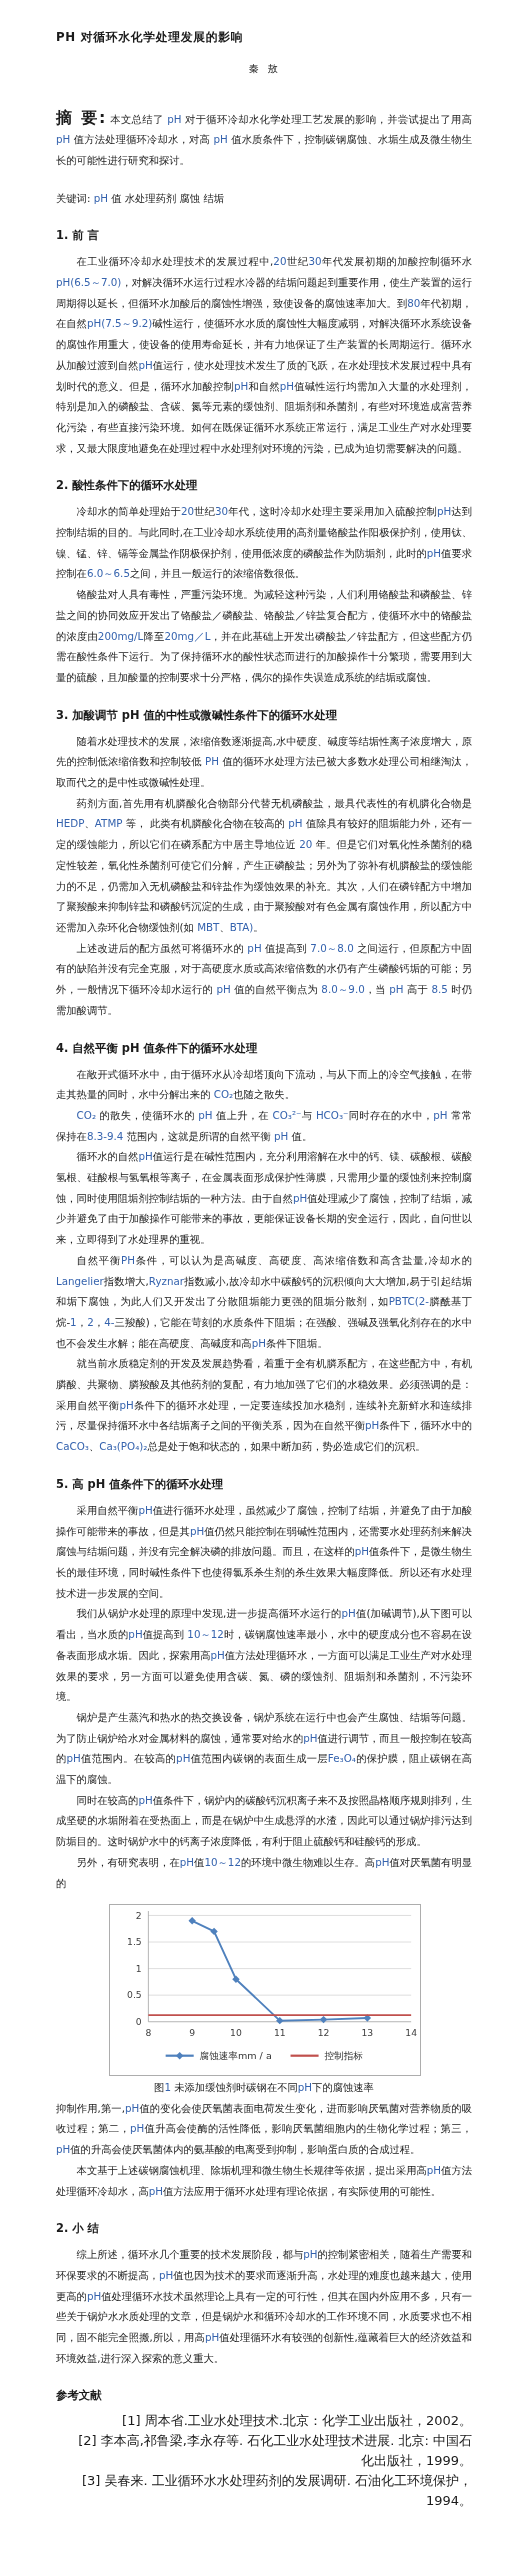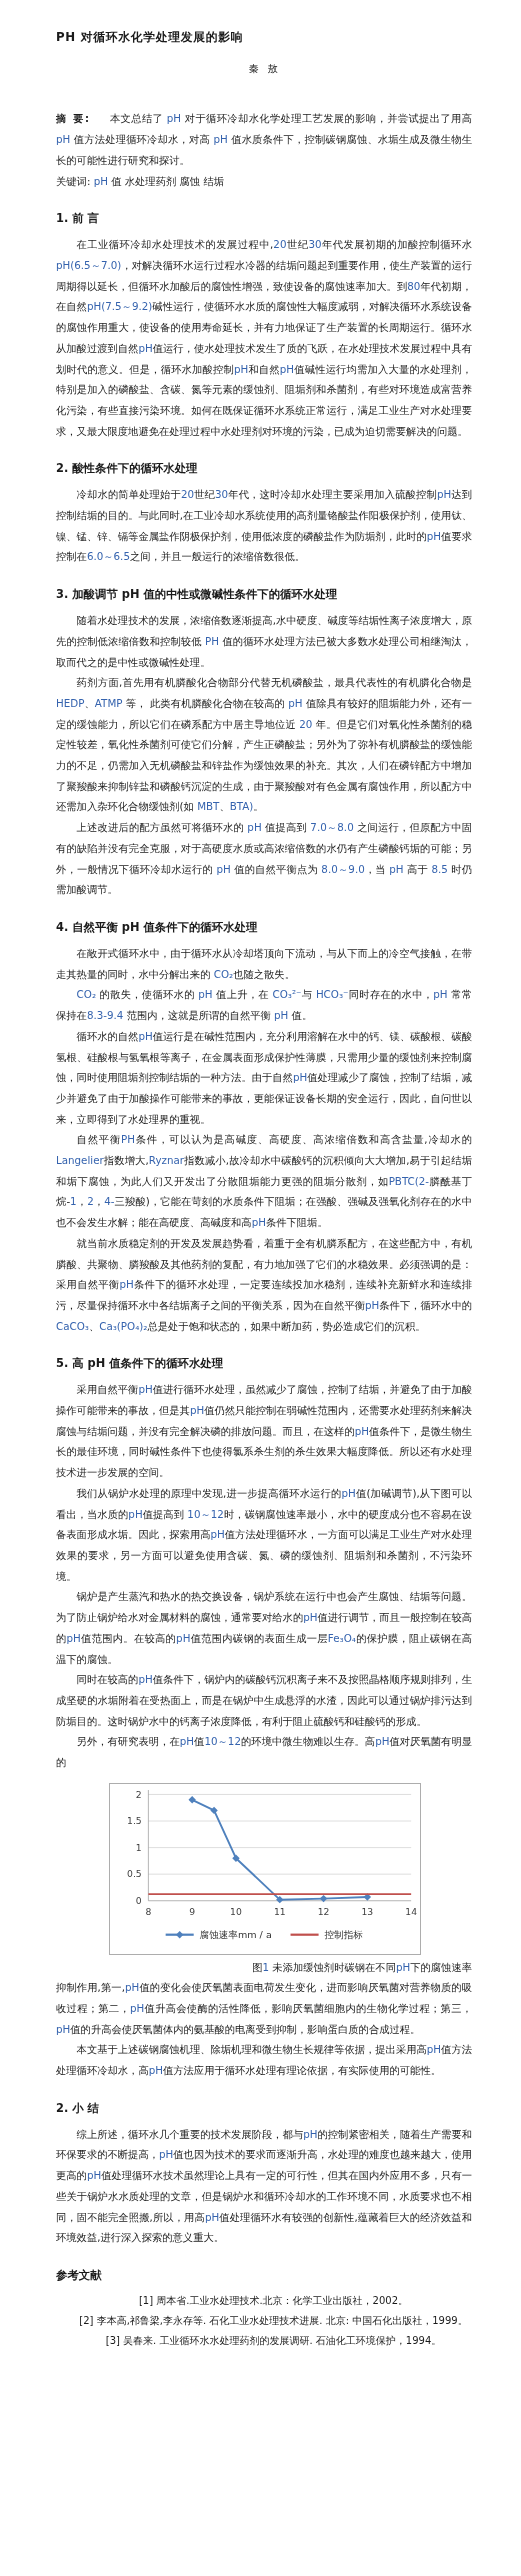--- a/index.html
+++ b/index.html
@@ -2,47 +2,48 @@
 <html style="font-size:11.8px"><head>
 <meta charset="utf-8">
 <style>
   html,body{margin:0;padding:0;background:#ffffff;}
   body{width:521px;font-family:"DejaVu Sans","Liberation Sans",sans-serif;color:#1b1b1b;}
   .page{width:521px;min-height:2576px;box-sizing:border-box;padding:29.5px 49px 111px 56px;background:#fff;}
   h1{font-size:11.8px;font-weight:bold;text-align:left;margin:0 0 10.3px 0;letter-spacing:0.7px;}
   .author{text-align:center;font-size:10px;margin:16px 0 32px 0;letter-spacing:1.5px;font-family:Liberation Mono, monospace;}
   p{margin:0;font-size:10.3px;line-height:20.7px;text-align:justify;}
   p.indent{text-indent:2em;}
-  .abstract b{font-size:10px;margin-right:19px;letter-spacing:1.5px;}
-  .keywords{margin-top:0;}
+  .abstract b{font-size:16px;margin-right:3px;letter-spacing:1.5px;}
+  .keywords{margin-top:17px;}
   h2{font-size:11.4px;font-weight:bold;margin:20px 0 8px 0;}
   .eq{text-align:center;text-indent:0;letter-spacing:0.7px;}
   .figure{width:311px;margin:10.3px auto 1.5px auto;}
   .figure svg{display:block;border:0.7px solid #adadad;background:#fff;}
-  .caption{text-align:right;font-size:10.3px;line-height:20.7px;margin-bottom:0;}
-  .refs p{font-size:10px;line-height:20px;padding-left:19px;text-align:center;}
+  .caption{text-align:center;font-size:10.3px;line-height:20.7px;margin-bottom:0;}
+  .refs p{font-size:13px;line-height:20px;padding-left:19px;text-align:right;}
   .lt{color:#3563ae;}
   .chart-text{font-family:"DejaVu Sans","Liberation Sans",sans-serif;}
 </style>
 </head>
 <body>
 
 <div class="page">
 
   <h1>PH 对循环水化学处理发展的影响</h1>
   <div class="author">秦 敖</div>
 
   <p class="abstract"><b>摘 要:</b><span class="latin-tint">本文总结了 <span class="lt">pH</span> 对于循环冷却水化学处理工艺发展的影响，并尝试提出了用高 <span class="lt">pH</span> 值方法处理循环冷却水，对高 <span class="lt">pH</span> 值水质条件下，控制碳钢腐蚀、水垢生成及微生物生长的可能性进行研究和探讨。</span></p>
   <p class="keywords"><span>关键词: </span><span class="latin-tint"><span class="lt">pH</span> 值  水处理药剂  腐蚀  结垢</span></p>
 
   <h2>1. 前 言</h2>
   <p class="indent latin-tint">在工业循环冷却水处理技术的发展过程中,<span class="lt">20</span>世纪<span class="lt">30</span>年代发展初期的加酸控制循环水<span class="lt">pH(6.5～7.0)</span>，对解决循环水运行过程水冷器的结垢问题起到重要作用，使生产装置的运行周期得以延长，但循环水加酸后的腐蚀性增强，致使设备的腐蚀速率加大。到<span class="lt">80</span>年代初期，在自然<span class="lt">pH(7.5～9.2)</span>碱性运行，使循环水水质的腐蚀性大幅度减弱，对解决循环水系统设备的腐蚀作用重大，使设备的使用寿命延长，并有力地保证了生产装置的长周期运行。循环水从加酸过渡到自然<span class="lt">pH</span>值运行，使水处理技术发生了质的飞跃，在水处理技术发展过程中具有划时代的意义。但是，循环水加酸控制<span class="lt">pH</span>和自然<span class="lt">pH</span>值碱性运行均需加入大量的水处理剂，特别是加入的磷酸盐、含碳、氮等元素的缓蚀剂、阻垢剂和杀菌剂，有些对环境造成富营养化污染，有些直接污染环境。如何在既保证循环水系统正常运行，满足工业生产对水处理要求，又最大限度地避免在处理过程中水处理剂对环境的污染，已成为迫切需要解决的问题。</p>
 
   <h2>2. 酸性条件下的循环水处理</h2>
   <p class="indent latin-tint">冷却水的简单处理始于<span class="lt">20</span>世纪<span class="lt">30</span>年代，这时冷却水处理主要采用加入硫酸控制<span class="lt">pH</span>达到控制结垢的目的。与此同时,在工业冷却水系统使用的高剂量铬酸盐作阳极保护剂，使用钛、镍、锰、锌、镉等金属盐作阴极保护剂，使用低浓度的磷酸盐作为防垢剂，此时的<span class="lt">pH</span>值要求控制在<span class="lt">6.0～6.5</span>之间，并且一般运行的浓缩倍数很低。</p>
+  <p class="indent latin-tint">铬酸盐对人具有毒性，严重污染环境。为减轻这种污染，人们利用铬酸盐和磷酸盐、锌盐之间的协同效应开发出了铬酸盐／磷酸盐、铬酸盐／锌盐复合配方，使循环水中的铬酸盐的浓度由<span class="lt">200mg/L</span>降至<span class="lt">20mg／L</span>，并在此基础上开发出磷酸盐／锌盐配方，但这些配方仍需在酸性条件下运行。为了保持循环水的酸性状态而进行的加酸操作十分繁琐，需要用到大量的硫酸，且加酸量的控制要求十分严格，偶尔的操作失误造成系统的结垢或腐蚀。</p>
 
   <h2>3. 加酸调节 pH 值的中性或微碱性条件下的循环水处理</h2>
   <p class="indent latin-tint">随着水处理技术的发展，浓缩倍数逐渐提高,水中硬度、碱度等结垢性离子浓度增大，原先的控制低浓缩倍数和控制较低 <span class="lt">PH</span> 值的循环水处理方法已被大多数水处理公司相继淘汰，取而代之的是中性或微碱性处理。</p>
   <p class="indent latin-tint">药剂方面,首先用有机膦酸化合物部分代替无机磷酸盐，最具代表性的有机膦化合物是<span class="lt">HEDP</span>、<span class="lt">ATMP</span> 等， 此类有机膦酸化合物在较高的 <span class="lt">pH</span> 值除具有较好的阻垢能力外，还有一定的缓蚀能力，所以它们在磷系配方中居主导地位近 <span class="lt">20</span> 年。但是它们对氧化性杀菌剂的稳定性较差，氧化性杀菌剂可使它们分解，产生正磷酸盐；另外为了弥补有机膦酸盐的缓蚀能力的不足，仍需加入无机磷酸盐和锌盐作为缓蚀效果的补充。其次，人们在磷锌配方中增加了聚羧酸来抑制锌盐和磷酸钙沉淀的生成，由于聚羧酸对有色金属有腐蚀作用，所以配方中还需加入杂环化合物缓蚀剂(如 <span class="lt">MBT</span>、<span class="lt">BTA)</span>。</p>
   <p class="indent latin-tint">上述改进后的配方虽然可将循环水的 <span class="lt">pH</span> 值提高到 <span class="lt">7.0～8.0</span> 之间运行，但原配方中固有的缺陷并没有完全克服，对于高硬度水质或高浓缩倍数的水仍有产生磷酸钙垢的可能；另外，一般情况下循环冷却水运行的 <span class="lt">pH</span> 值的自然平衡点为 <span class="lt">8.0～9.0</span>，当 <span class="lt">pH</span> 高于 <span class="lt">8.5</span> 时仍需加酸调节。</p>
 
   <h2>4. 自然平衡 pH 值条件下的循环水处理</h2>
   <p class="indent latin-tint">在敞开式循环水中，由于循环水从冷却塔顶向下流动，与从下而上的冷空气接触，在带走其热量的同时，水中分解出来的 <span class="lt">CO₂</span>也随之散失。</p>
   <p class="indent latin-tint"><span class="lt">CO₂</span> 的散失，使循环水的 <span class="lt">pH</span> 值上升，在 <span class="lt">CO₃²⁻</span>与 <span class="lt">HCO₃⁻</span>同时存在的水中，<span class="lt">pH</span> 常常保持在<span class="lt">8.3-9.4</span> 范围内，这就是所谓的自然平衡 <span class="lt">pH</span> 值。</p>
   <p class="indent latin-tint">循环水的自然<span class="lt">pH</span>值运行是在碱性范围内，充分利用溶解在水中的钙、镁、碳酸根、碳酸氢根、硅酸根与氢氧根等离子，在金属表面形成保护性薄膜，只需用少量的缓蚀剂来控制腐蚀，同时使用阻垢剂控制结垢的一种方法。由于自然<span class="lt">pH</span>值处理减少了腐蚀，控制了结垢，减少并避免了由于加酸操作可能带来的事故，更能保证设备长期的安全运行，因此，自问世以来，立即得到了水处理界的重视。</p>

